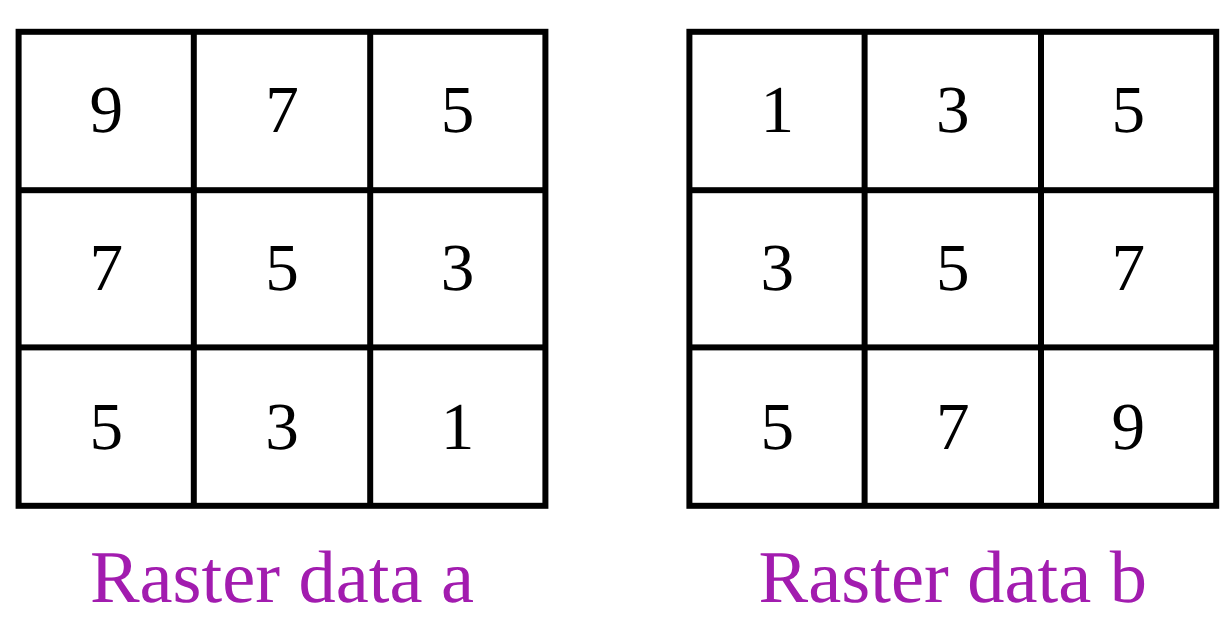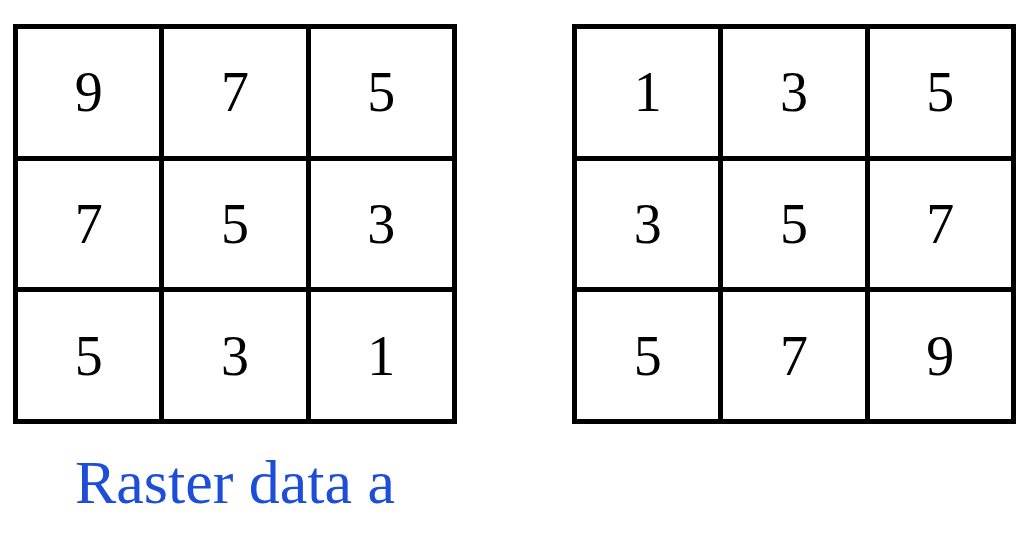--- a/index.html
+++ b/index.html
@@ -42,21 +42,21 @@
     font-size: 56px;
     line-height: 1;
     color: #000000;
   }
   .caption {
     margin-top: 26px;
     width: 444px;
     text-align: center;
     font-size: 62px;
     line-height: 1.05;
-    color: #1d4ed8;
+    color: #a21caf;
     white-space: nowrap;
   }
 </style>
 </head>
 <body>
 
 <div class="canvas">
 
   <div class="figure figure-a">
     <div class="grid">
@@ -78,15 +78,16 @@
       <div class="cell">1</div>
       <div class="cell">3</div>
       <div class="cell">5</div>
       <div class="cell">3</div>
       <div class="cell">5</div>
       <div class="cell">7</div>
       <div class="cell">5</div>
       <div class="cell">7</div>
       <div class="cell">9</div>
     </div>
+    <div class="caption">Raster data b</div>
   </div>
 
 </div>
 
 </body></html>

